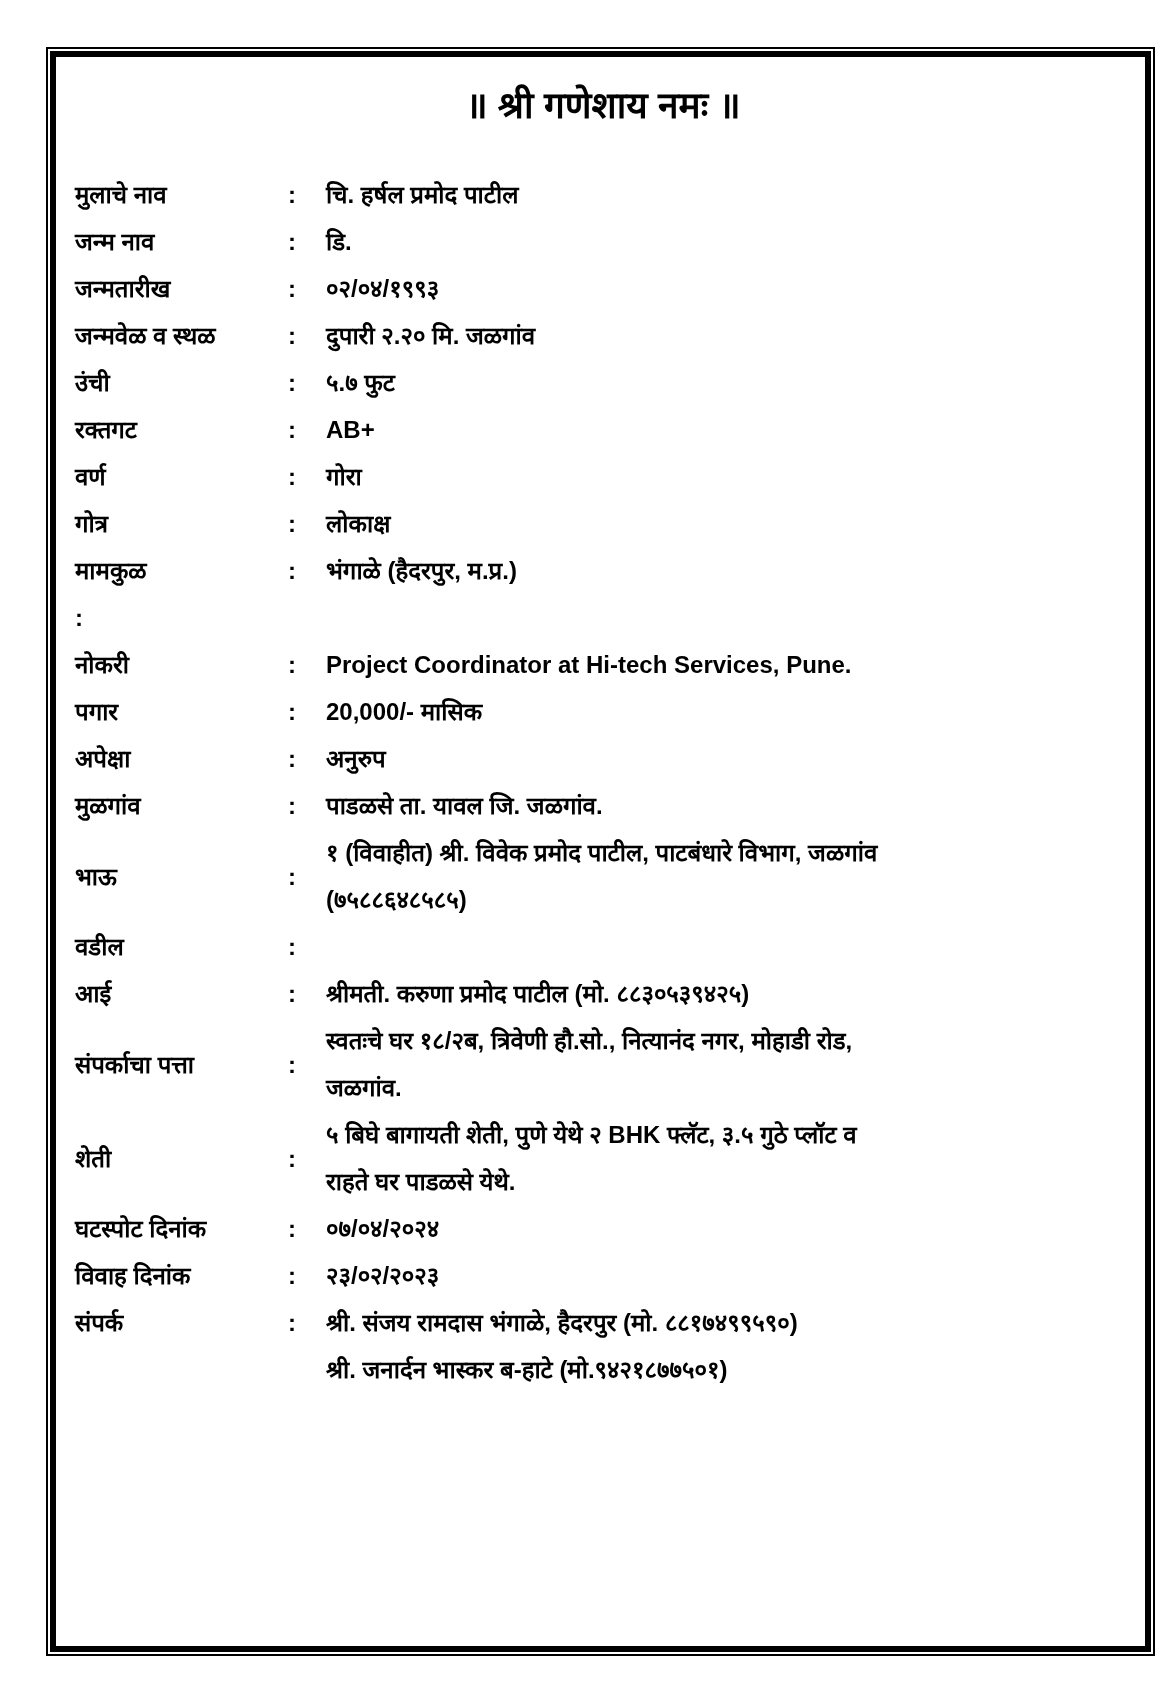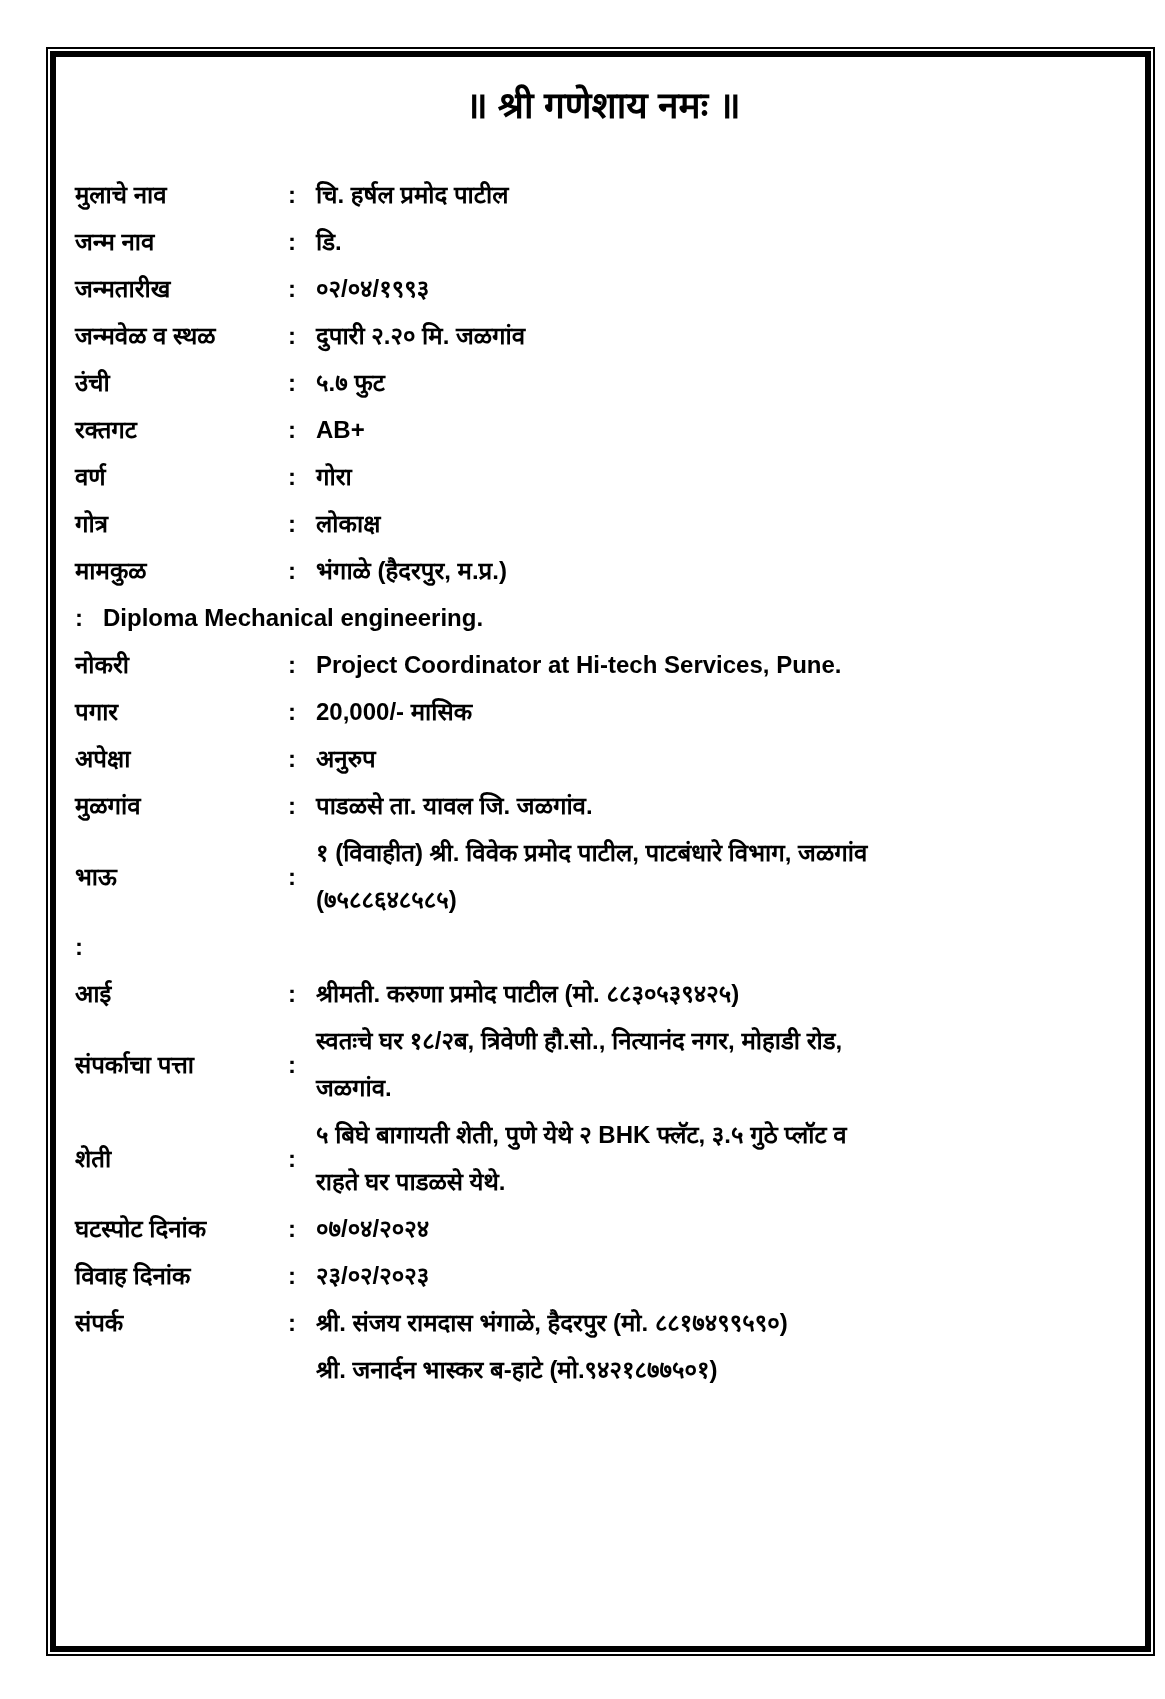--- a/index.html
+++ b/index.html
@@ -54,21 +54,21 @@
     flex: 0 0 213px;
     width: 213px;
     line-height: 47px;
     white-space: nowrap;
   }
   .colon {
     flex: 0 0 28px;
     width: 28px;
     line-height: 47px;
   }
-  .value { flex: 1 1 auto; min-width: 0; }
+  .value { flex: 1 1 auto; min-width: 0; margin-left: 10px; }
   .value .line {
     line-height: 47px;
     white-space: nowrap;
   }
 </style>
 </head>
 <body>
 
 <div class="page">
   <div class="frame">
@@ -143,23 +143,20 @@
       <div class="row">
         <div class="label">मामकुळ</div>
         <div class="colon">:</div>
         <div class="value">
           <div class="line">भंगाळे (हैदरपुर, म.प्र.)</div>
         </div>
       </div>
 
       <div class="row">
         <div class="colon">:</div>
-        <div class="value">
-          <div class="line">Diploma Mechanical engineering.</div>
-        </div>
       </div>
 
       <div class="row">
         <div class="label">नोकरी</div>
         <div class="colon">:</div>
         <div class="value">
           <div class="line">Project Coordinator at Hi-tech Services, Pune.</div>
         </div>
       </div>
 
@@ -190,20 +187,21 @@
       <div class="row center">
         <div class="label">भाऊ</div>
         <div class="colon">:</div>
         <div class="value">
           <div class="line">१ (विवाहीत) श्री. विवेक प्रमोद पाटील, पाटबंधारे विभाग, जळगांव</div>
           <div class="line">(७५८८६४८५८५)</div>
         </div>
       </div>
 
       <div class="row">
+        <div class="label">वडील</div>
         <div class="colon">:</div>
       </div>
 
       <div class="row">
         <div class="label">आई</div>
         <div class="colon">:</div>
         <div class="value">
           <div class="line">श्रीमती. करुणा प्रमोद पाटील (मो. ८८३०५३९४२५)</div>
         </div>
       </div>

